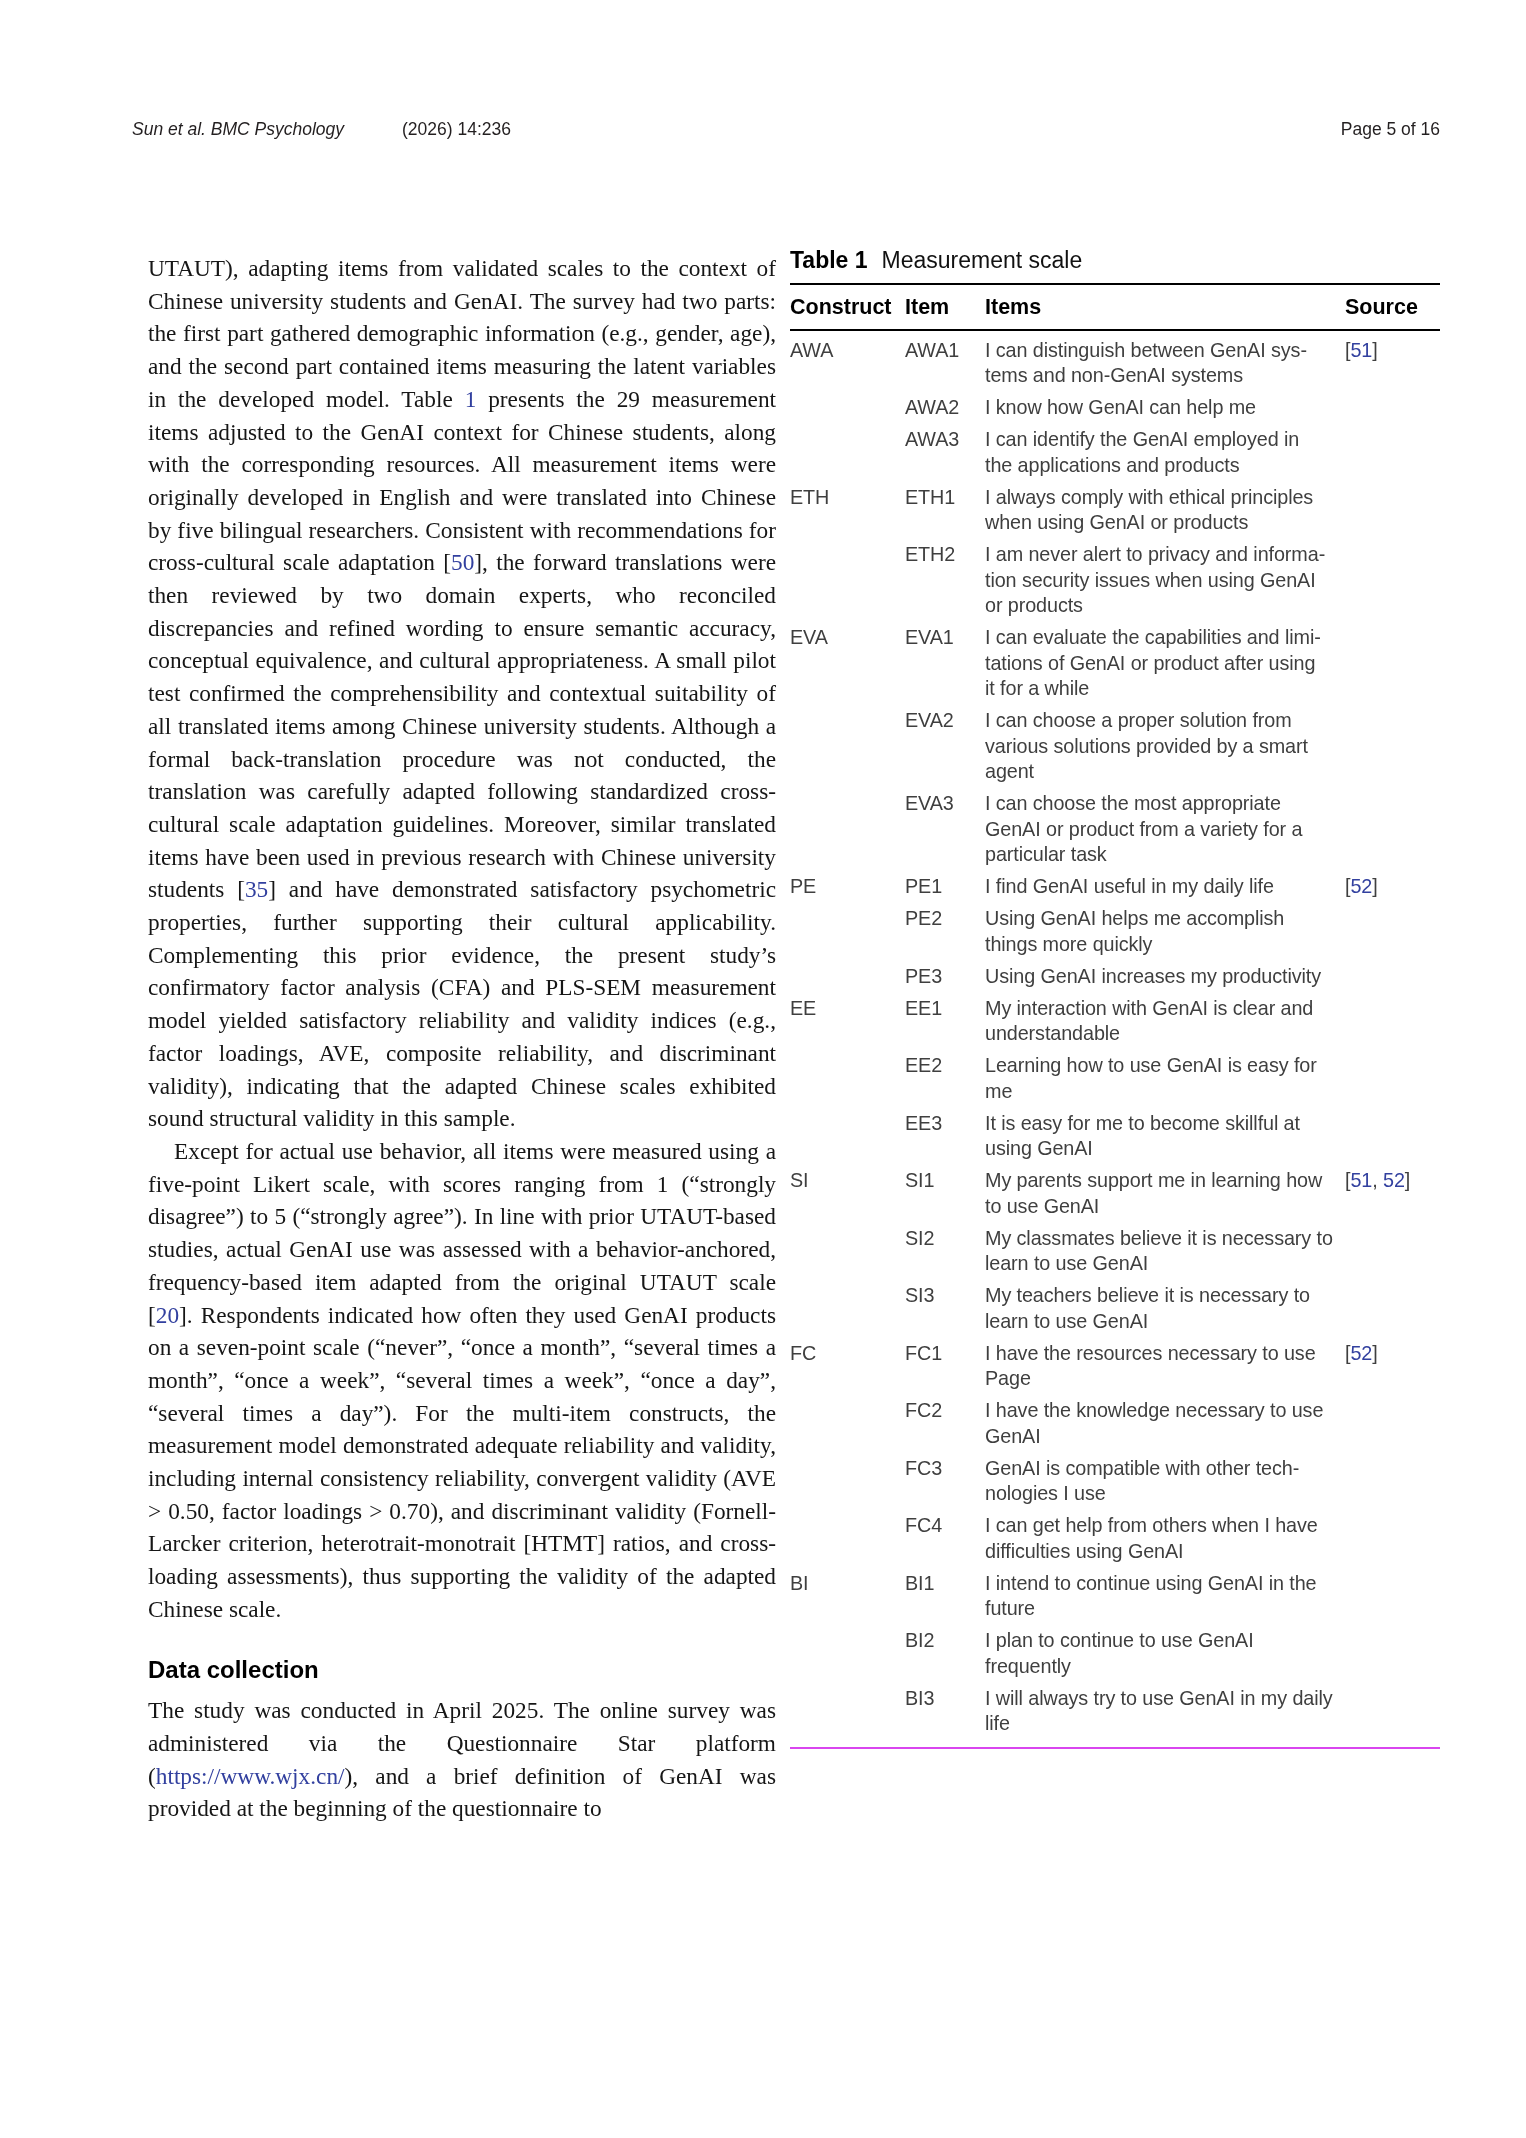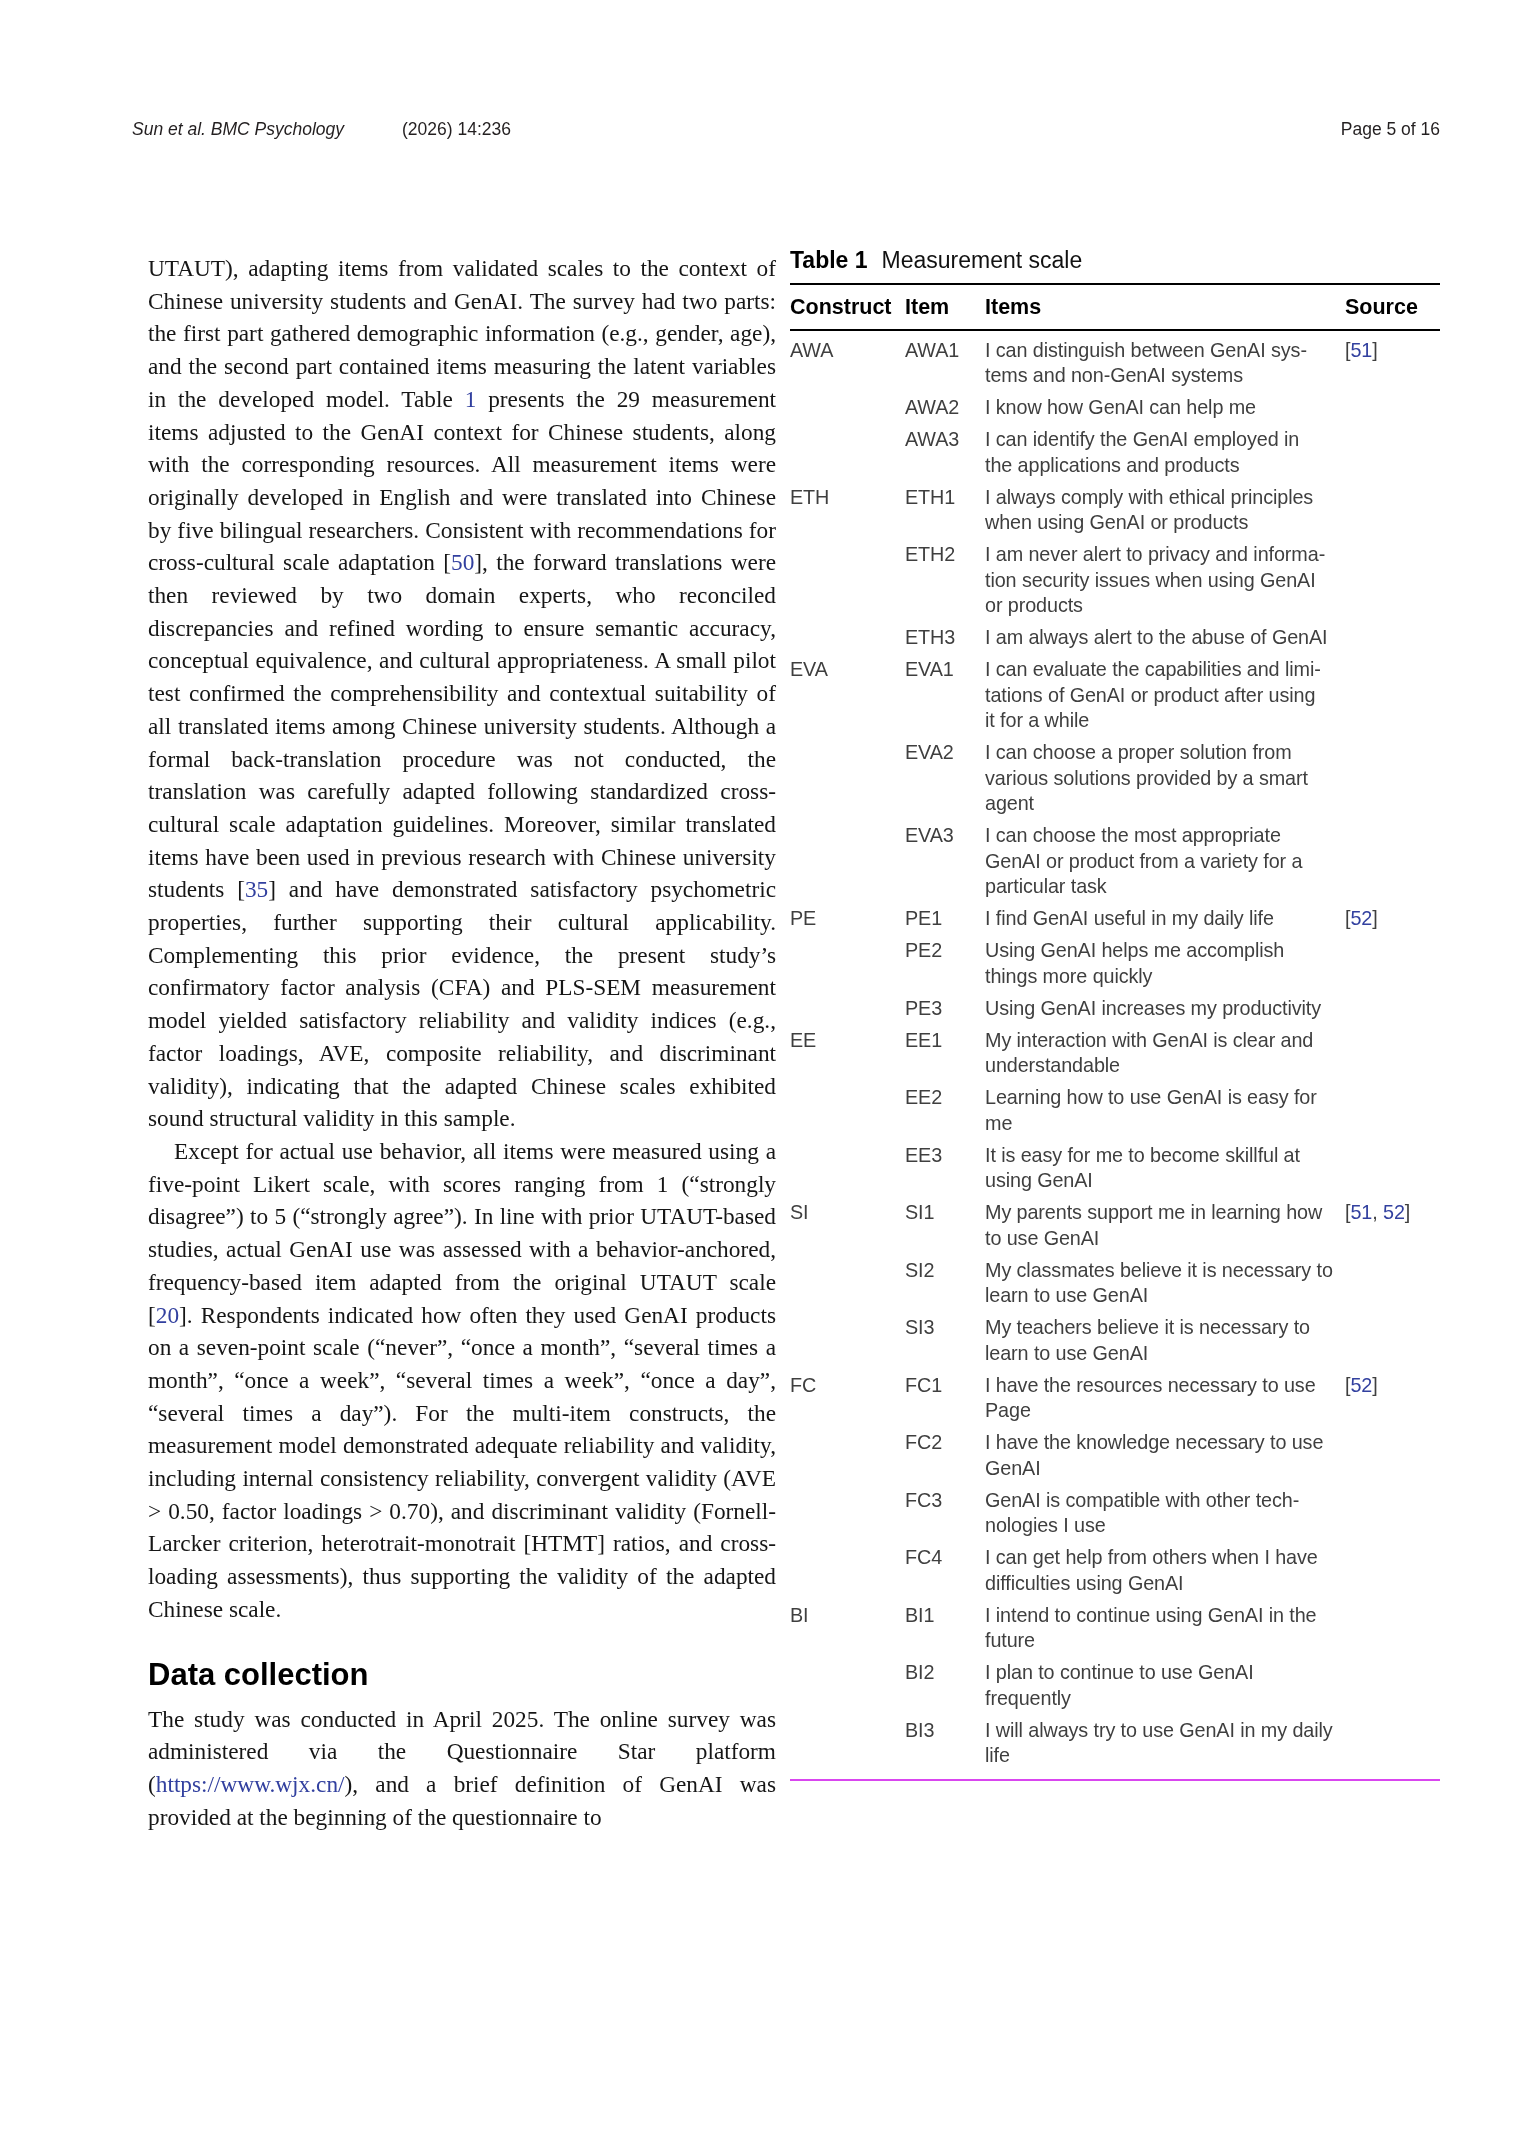--- a/index.html
+++ b/index.html
@@ -19,21 +19,21 @@
   
   .col-left{
     position:absolute;left:148px;top:252px;width:628px;
     font-family:"Liberation Serif",serif;font-size:23.3px;line-height:32.7px;
     color:#161616;text-align:justify;
   }
   .col-left p{margin:0;}
   .col-left p.indent{text-indent:26px;}
   .section-heading{
     font-family:"Liberation Sans",sans-serif;font-weight:bold;
-    font-size:31px;color:#000;margin:30px 0 10px 0;text-align:left;line-height:1.2;
+    font-size:24px;color:#000;margin:30px 0 10px 0;text-align:left;line-height:1.2;
   }
   .link{color:#32409f;}
   
   .col-right{
     position:absolute;left:790px;top:247px;width:650px;
     font-size:19.8px;color:#3f3f3f;letter-spacing:-0.1px;
   }
   .table-title{
     font-size:23px;color:#111;padding-bottom:9px;border-bottom:2px solid #000;
     letter-spacing:0;
@@ -110,26 +110,20 @@
       </div>
       <div class="trow">
         <span></span>
         <span>ETH2</span>
         <span class="items-cell">I am never alert to privacy and informa-
 tion security issues when using GenAI
 or products</span>
         <span class="src-cell"></span>
       </div>
       <div class="trow">
-        <span></span>
-        <span>ETH3</span>
-        <span class="items-cell">I am always alert to the abuse of GenAI</span>
-        <span class="src-cell"></span>
-      </div>
-      <div class="trow">
         <span>EVA</span>
         <span>EVA1</span>
         <span class="items-cell">I can evaluate the capabilities and limi-
 tations of GenAI or product after using
 it for a while</span>
         <span class="src-cell"></span>
       </div>
       <div class="trow">
         <span></span>
         <span>EVA2</span>

